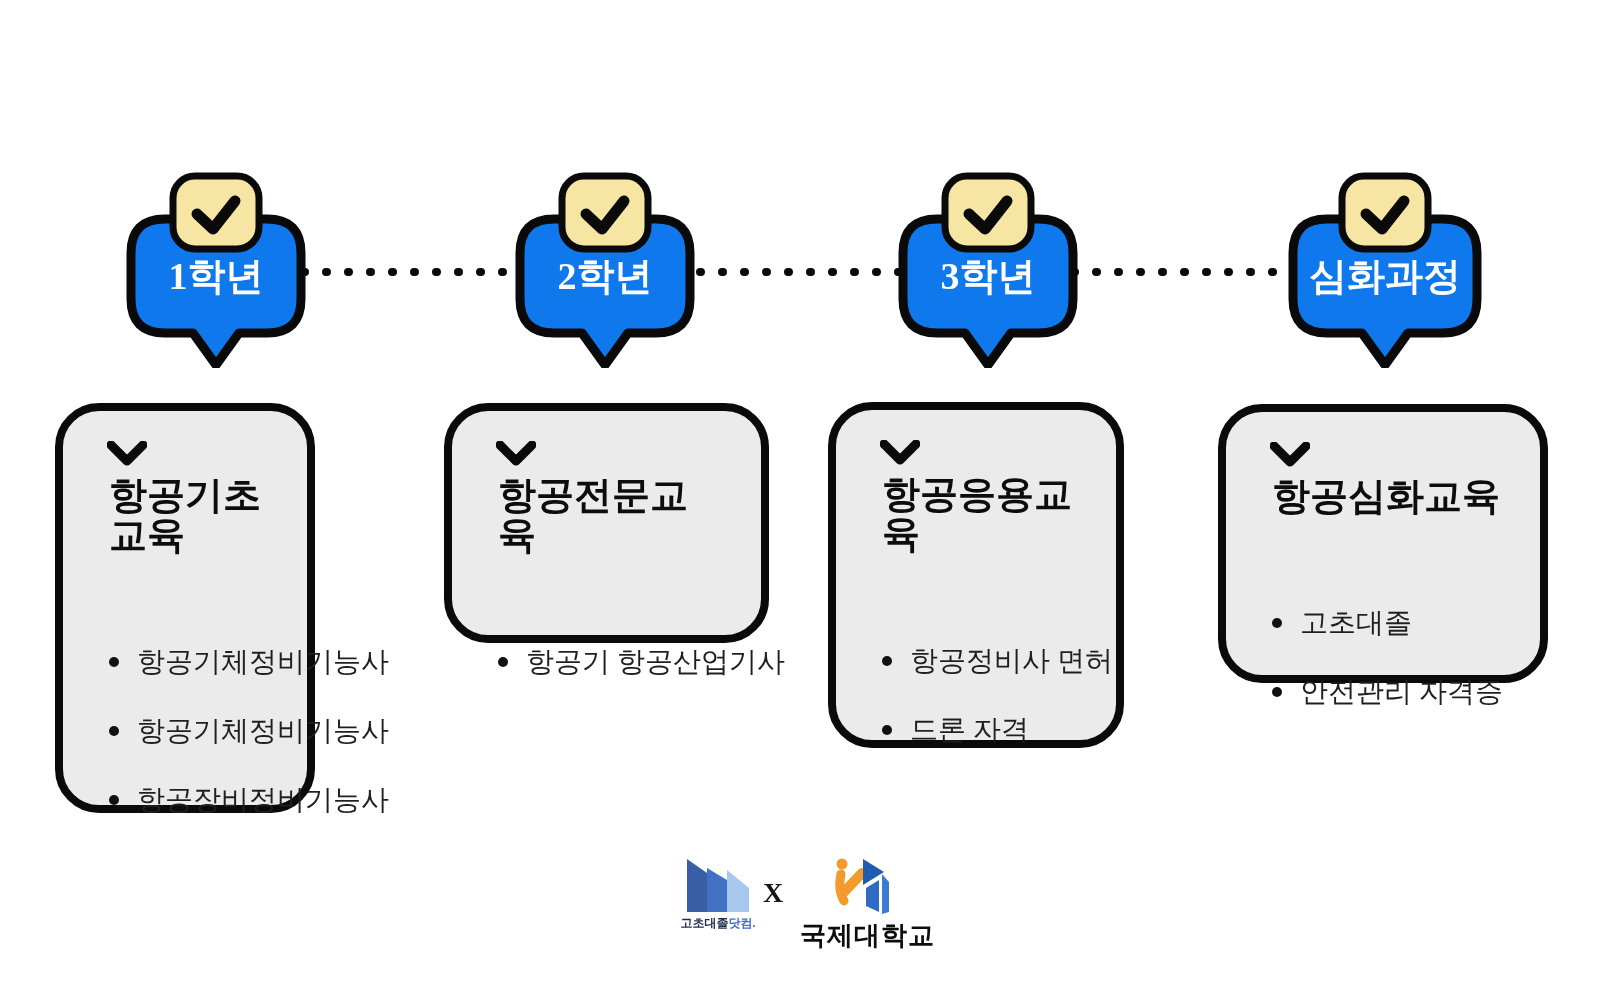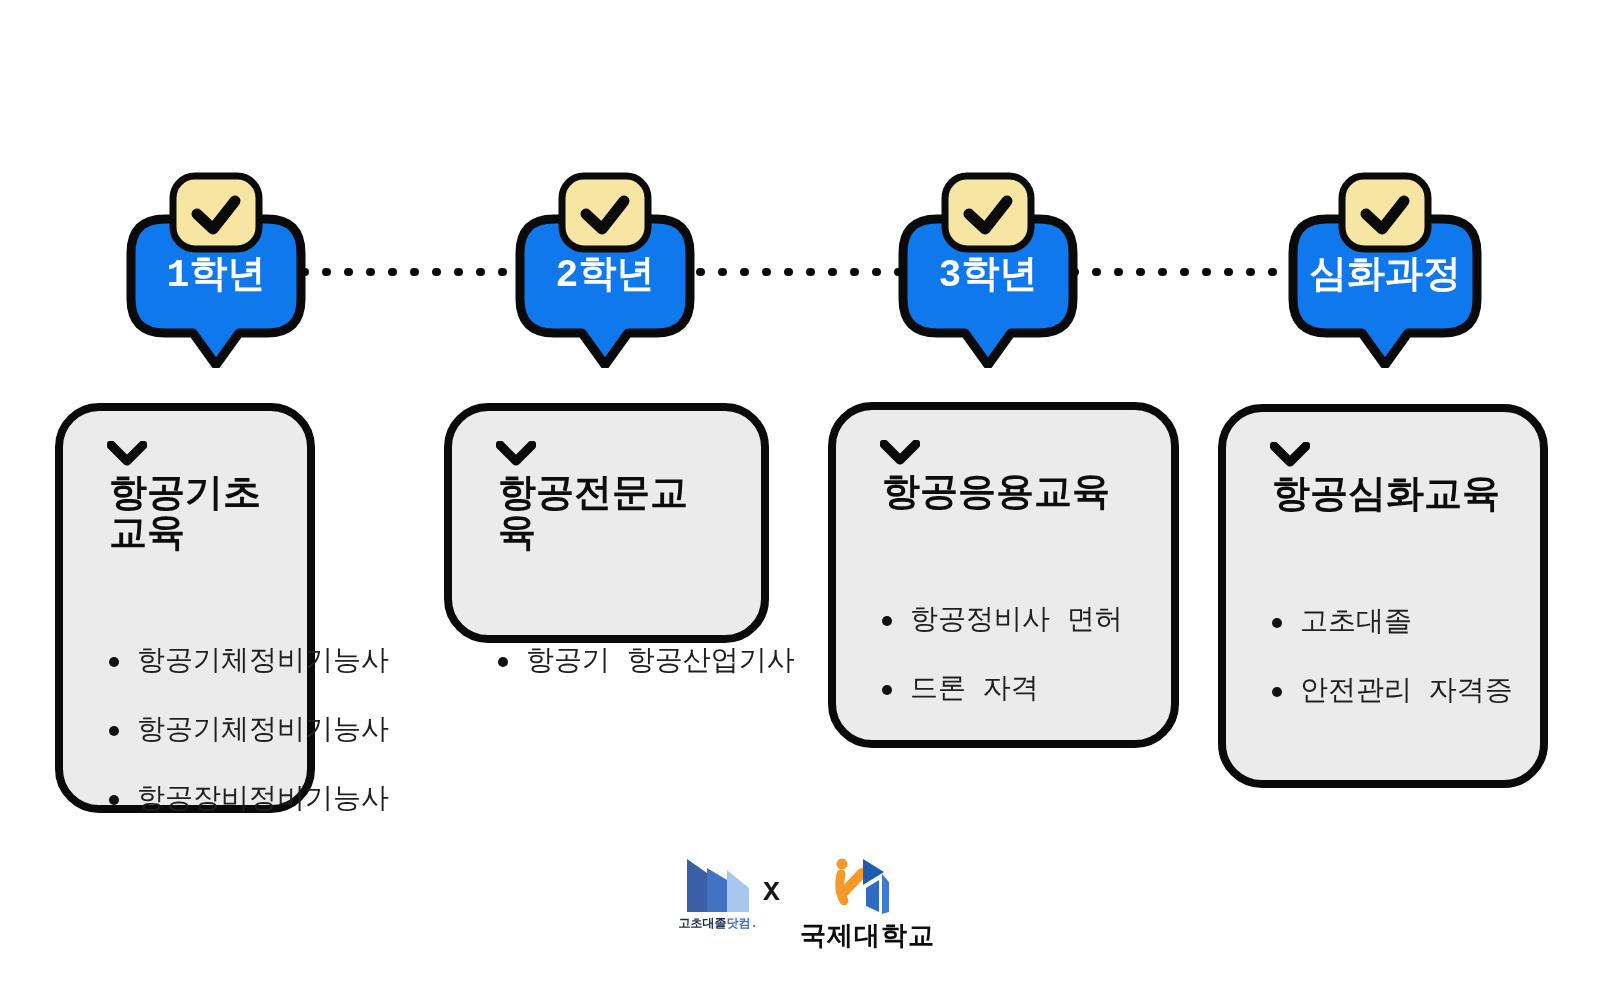--- a/index.html
+++ b/index.html
@@ -14,41 +14,41 @@
     --logo-text-dark:#1b2b4d;
     --logo-text-blue:#3d6fd1;
     --logo-orange:#f49a2b;
     --logo-tri1:#1d5cb0;
     --logo-tri2:#2e6bc2;
     --logo-tri3:#3f7ad2;
   }
   html,body{margin:0;padding:0;background:#fff;}
   .canvas{
     position:relative;width:1600px;height:1000px;background:#ffffff;overflow:hidden;
-    font-family:Liberation Mono, monospace;color:var(--ink);
+    font-family:Liberation Serif, serif;color:var(--ink);
   }
   
   .connector{position:absolute;left:0;top:0;z-index:0;}
   
   .badge{position:absolute;width:200px;height:196px;top:172px;z-index:2;}
   .badge svg{position:absolute;left:0;top:0;}
   .badge .badge-label{
     position:absolute;left:0;right:0;top:81px;height:46px;line-height:46px;
     text-align:center;font-size:38px;font-weight:700;color:#ffffff;letter-spacing:0px;
   }
   .b1{left:116px;} .b2{left:505px;} .b3{left:888px;} .b4{left:1285px;}
   
   .card{
     position:absolute;box-sizing:border-box;background:var(--card-bg);
     border:8px solid var(--ink);border-radius:44px;padding:30px 40px 24px 44px;z-index:1;
   }
   .c1{left:55px;top:403px;width:260px;height:410px;}
   .c2{left:444px;top:403px;width:325px;height:240px;}
-  .c3{left:828px;top:402px;width:351px;height:346px;padding-left:44px;}
-  .c4{left:1218px;top:404px;width:330px;height:384px;}
+  .c3{left:828px;top:402px;width:296px;height:346px;padding-left:44px;}
+  .c4{left:1218px;top:404px;width:330px;height:279px;}
   .card .chev{display:block;}
   .card-title{margin:8px 0 0 2px;font-size:38px;line-height:40px;font-weight:800;color:#0d0d0d;letter-spacing:0px;}
   .card-list{list-style:none;margin:90px 0 0 0;padding:0;}
   .card-list li{
     position:relative;padding-left:30px;margin:0 0 35px 0;font-size:28px;line-height:34px;
     font-weight:500;color:var(--bullet-text);white-space:nowrap;
   }
   .card-list li:last-child{margin-bottom:0;}
   .card-list li::before{
     content:"";position:absolute;left:2px;top:50%;transform:translateY(-50%);

